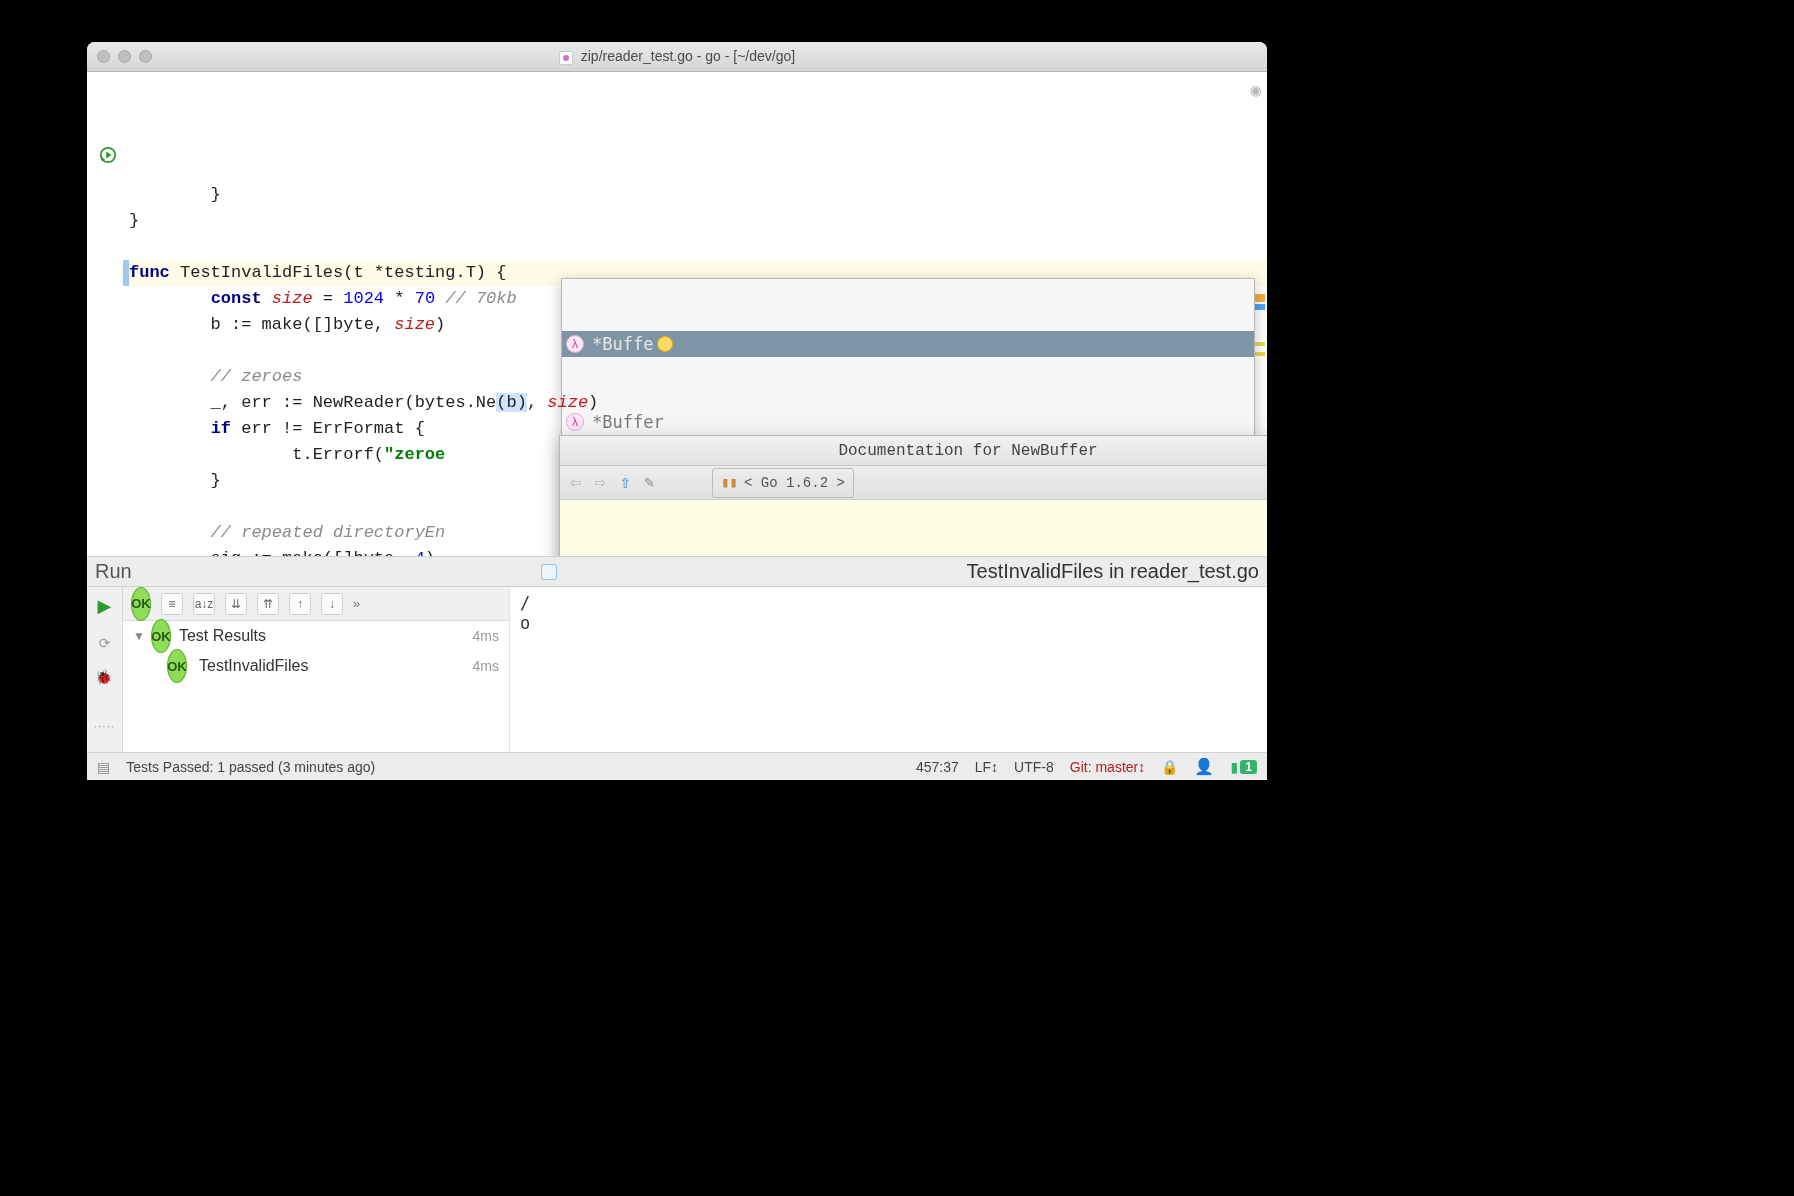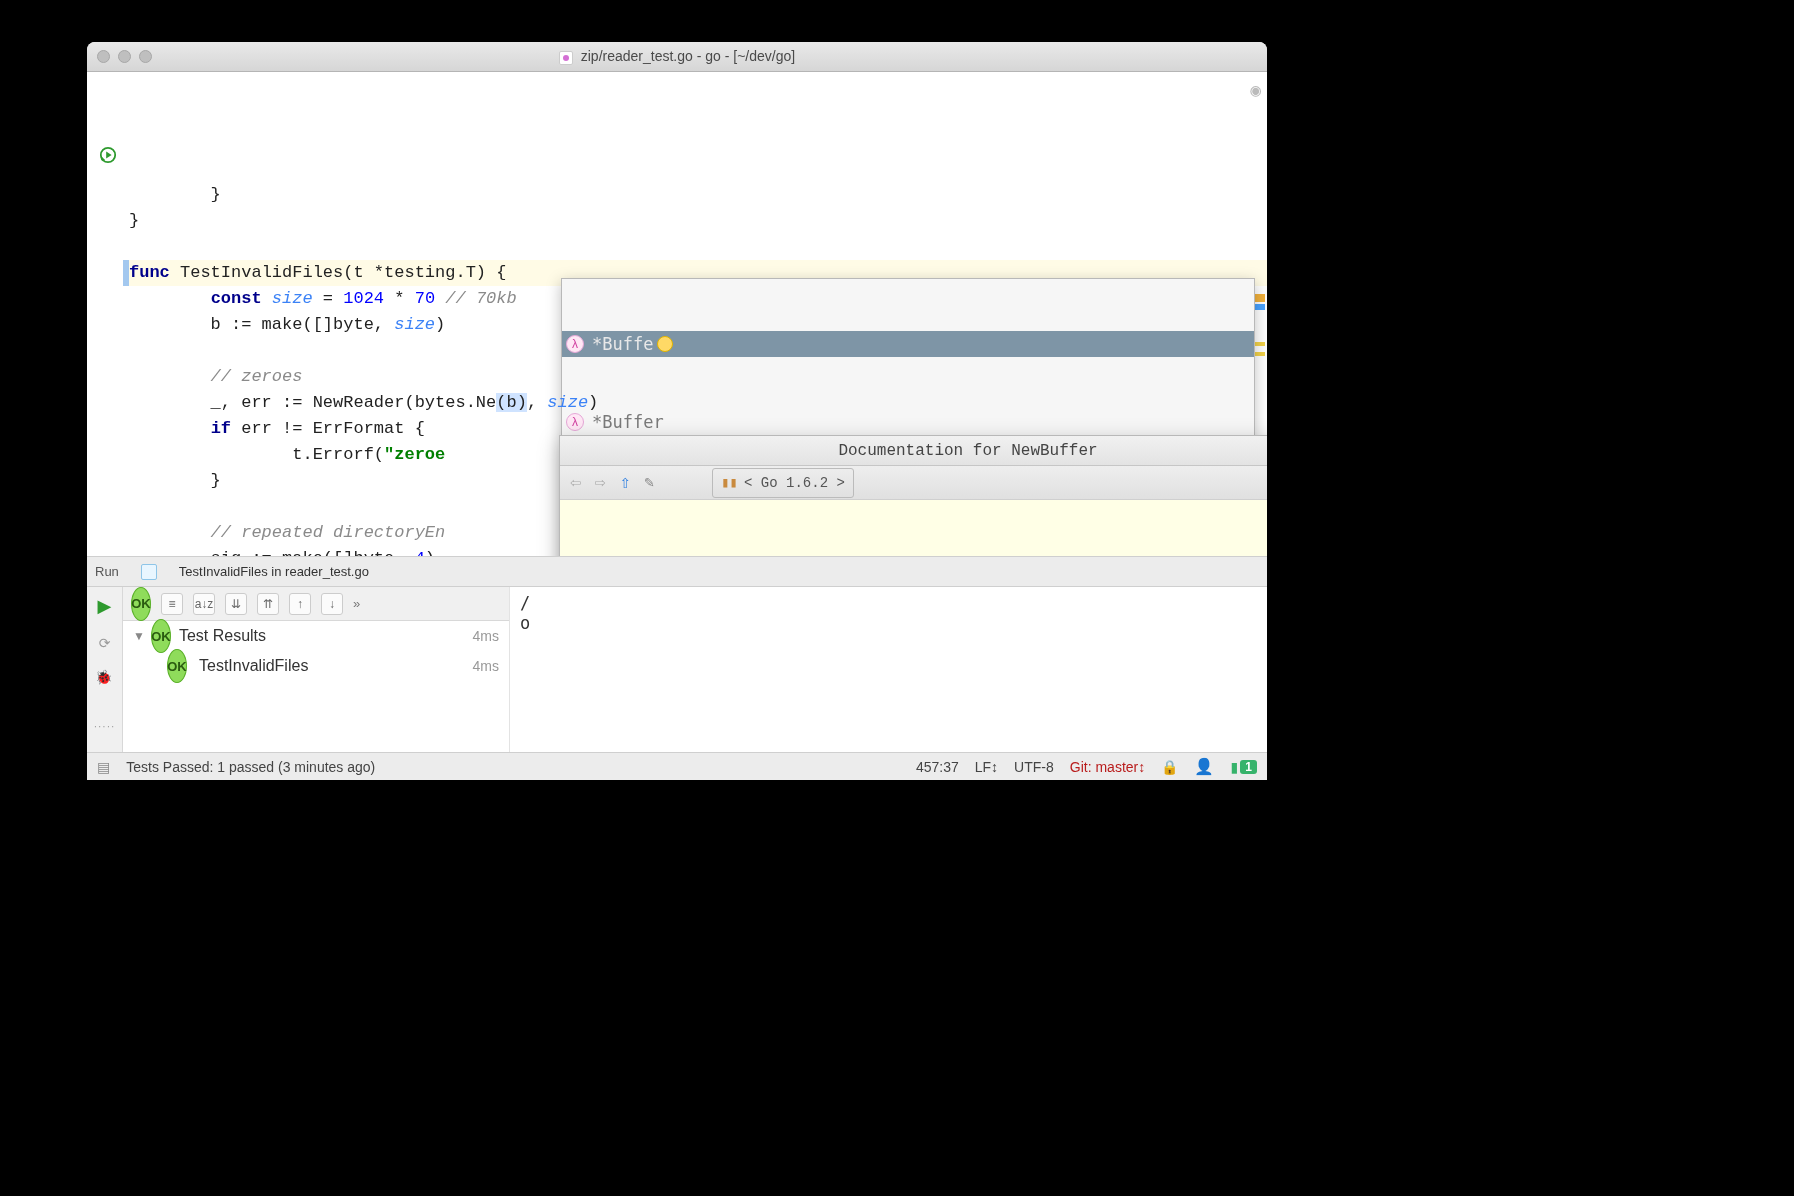--- a/index.html
+++ b/index.html
@@ -60,21 +60,21 @@
     white-space: pre; padding-top:6px;
   }
   .hl-line {
     position:absolute; left:0; right:0; height:26px; top:188px;
     background:#fffbe6;
   }
   .hl-caret-mark{position:absolute;left:-42px;top:188px;width:42px;height:26px;}
   .hl-caret-mark::before{content:"";position:absolute;right:0;width:6px;height:26px;background:#a3c8ef;}
   .code { position: relative; z-index: 1; }
   .kw{color:#00008b;font-weight:bold;}
-  .id{color:#3b82f6;font-style:italic;}
+  .id{color:#b91c1c;font-style:italic;}
   .num{color:#0000ff;}
   .cm{color:#8a8a8a;font-style:italic;}
   .str{color:#007f00;font-weight:bold;}
   .sel{background:#cfe3ff;}
   .eye-icon{position:absolute;right:6px;top:6px;color:#bbb;font-size:18px;}
   
   .ruler{position:absolute;right:0;top:0;width:14px;height:100%;}
   .ruler .mark{position:absolute;right:2px;width:10px;height:4px;}
   
   .ac-popup{
@@ -96,21 +96,21 @@
   .doc-popup{
     position:absolute; left:430px; top:363px; width:818px; height:246px;
     background:#fff; border:1px solid #b8b8b8; box-shadow:0 6px 20px rgba(0,0,0,0.25);
     display:flex;flex-direction:column;
   }
   .doc-title{height:30px;background:linear-gradient(#f1f1f1,#e3e3e3);border-bottom:1px solid #c6c6c6;display:flex;align-items:center;justify-content:center;color:#444;font-size:16px;position:relative;}
   .doc-toolbar{height:34px;background:linear-gradient(#eee,#e0e0e0);border-bottom:1px solid #cfcfcf;display:flex;align-items:center;gap:14px;padding:0 10px;font-size:16px;color:#666;}
   .doc-toolbar .spacer{flex:1;}
   .doc-body{flex:1;background:#ffffe6;padding:10px 14px;font-size:17px;line-height:25px;color:#222;overflow:hidden;position:relative;}
   
-  .run-header{height:30px;background:#ececec;border-top:1px solid #cfcfcf;display:flex;align-items:center;padding:0 8px;font-size:13px;color:#333;gap:22px;}
+  .run-header{height:30px;background:#ececec;border-top:1px solid #cfcfcf;display:flex;align-items:center;padding:0 8px;font-size:20px;color:#333;gap:22px;justify-content:space-between;}
   .run-header .file-ic{width:16px;height:16px;background:#e9f6ff;border:1px solid #8ec5e8;border-radius:2px;}
   .run-body{height:166px;background:#fff;border-top:1px solid #cfcfcf;display:flex;}
   .run-left{width:36px;background:#f0f0f0;border-right:1px solid #d8d8d8;display:flex;flex-direction:column;align-items:center;gap:18px;padding-top:8px;}
   .play{color:#2e9a2e;font-size:18px;}
   .sq{width:14px;height:14px;background:#bcbcbc;}
   .dots{color:#999;font-size:10px;letter-spacing:1px;}
   .more{color:#777;font-size:13px;}
   .run-mid{flex:0 0 386px;display:flex;flex-direction:column;}
   .run-tb{height:34px;background:#f0f0f0;border-bottom:1px solid #d8d8d8;display:flex;align-items:center;gap:10px;padding:0 8px;}
   .tbtn{width:22px;height:22px;border:1px solid #ccc;border-radius:3px;background:#fbfbfb;display:flex;align-items:center;justify-content:center;font-size:12px;color:#666;}

